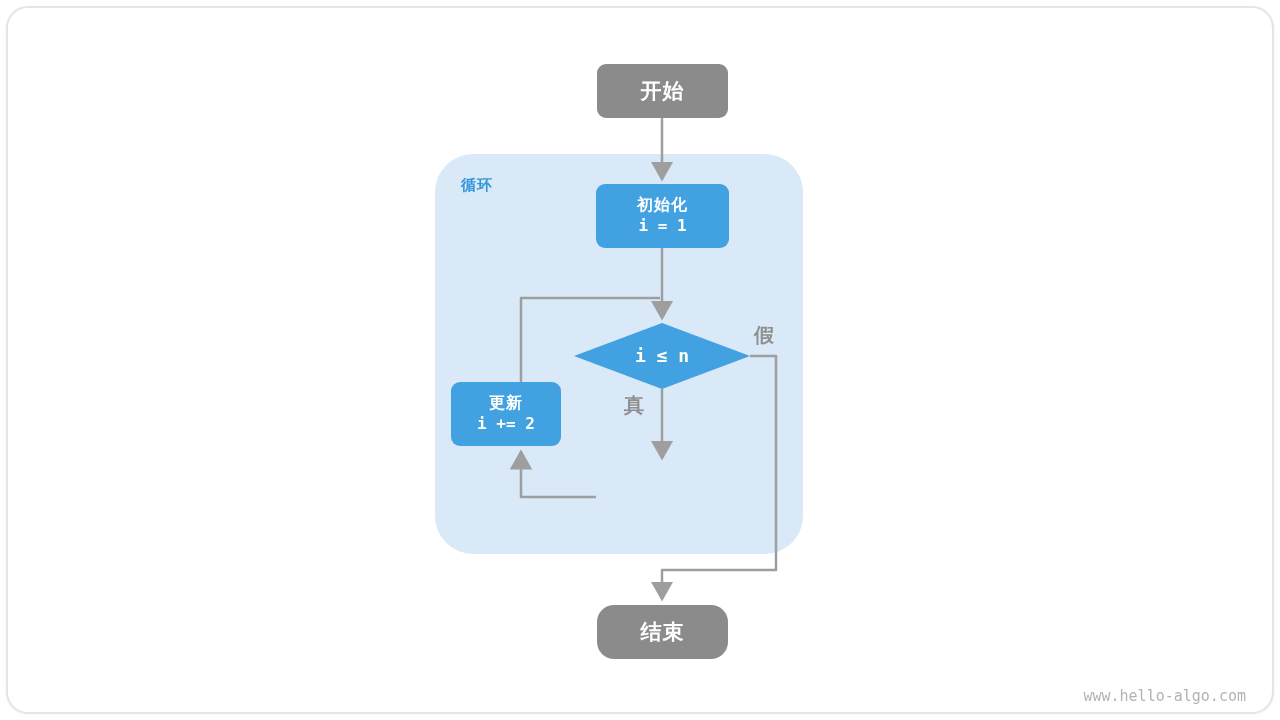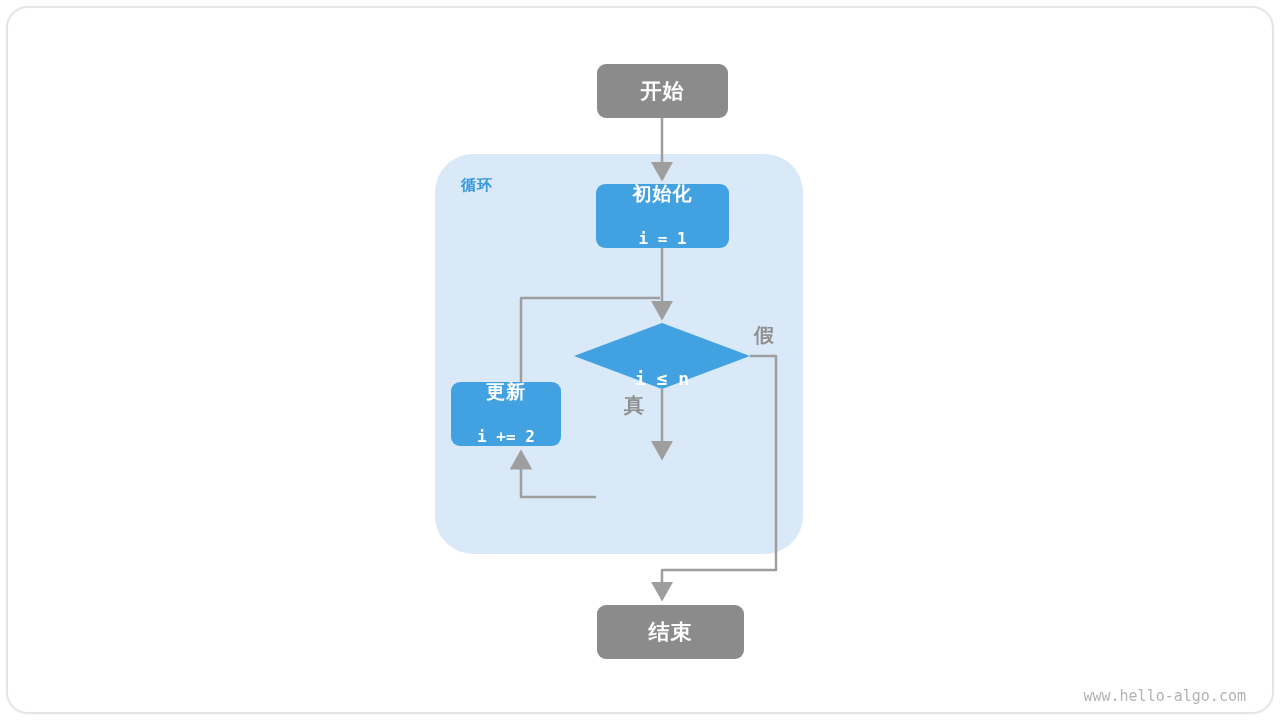--- a/index.html
+++ b/index.html
@@ -52,36 +52,35 @@
   .node {
     position: absolute;
     display: flex;
     flex-direction: column;
     align-items: center;
     justify-content: center;
     color: #ffffff;
     border-radius: 9px;
     font-weight: 600;
   }
-  .node .cjk { font-size: 19px; letter-spacing: 1px; line-height: 1.3; }
+  .node .cjk { font-size: 16px; letter-spacing: 1px; line-height: 1.3; }
   .node .code, .code {
     font-family: "DejaVu Sans Mono", monospace;
     font-size: 16px;
     font-weight: bold;
     line-height: 1.3;
-    margin-top: 23px;
   }
   .gray  { background: var(--gray-node); }
   .blue  { background: var(--blue); }
   .green { background: var(--green); }
   .start { left: 589px; top: 56px;  width: 131px; height: 54px; font-size: 21px; letter-spacing: 2px; }
   .init  { left: 588px; top: 176px; width: 133px; height: 64px; }
   .update{ left: 443px; top: 374px; width: 110px; height: 64px; }
   .task  { left: 588px; top: 456px; width: 133px; height: 66px; font-size: 21px; letter-spacing: 2px; }
-  .end   { left: 589px; top: 597px; width: 147px; height: 54px; font-size: 21px; letter-spacing: 2px; }
+  .end   { left: 589px; top: 597px; width: 131px; height: 54px; font-size: 21px; letter-spacing: 2px; border-radius: 17px; }
   .diamond-label {
     position: absolute;
     left: 584px; top: 335px;
     width: 140px; height: 26px;
     line-height: 26px;
     text-align: center;
     color: #ffffff;
     font-size: 18px;
   }
   .branch-label {

